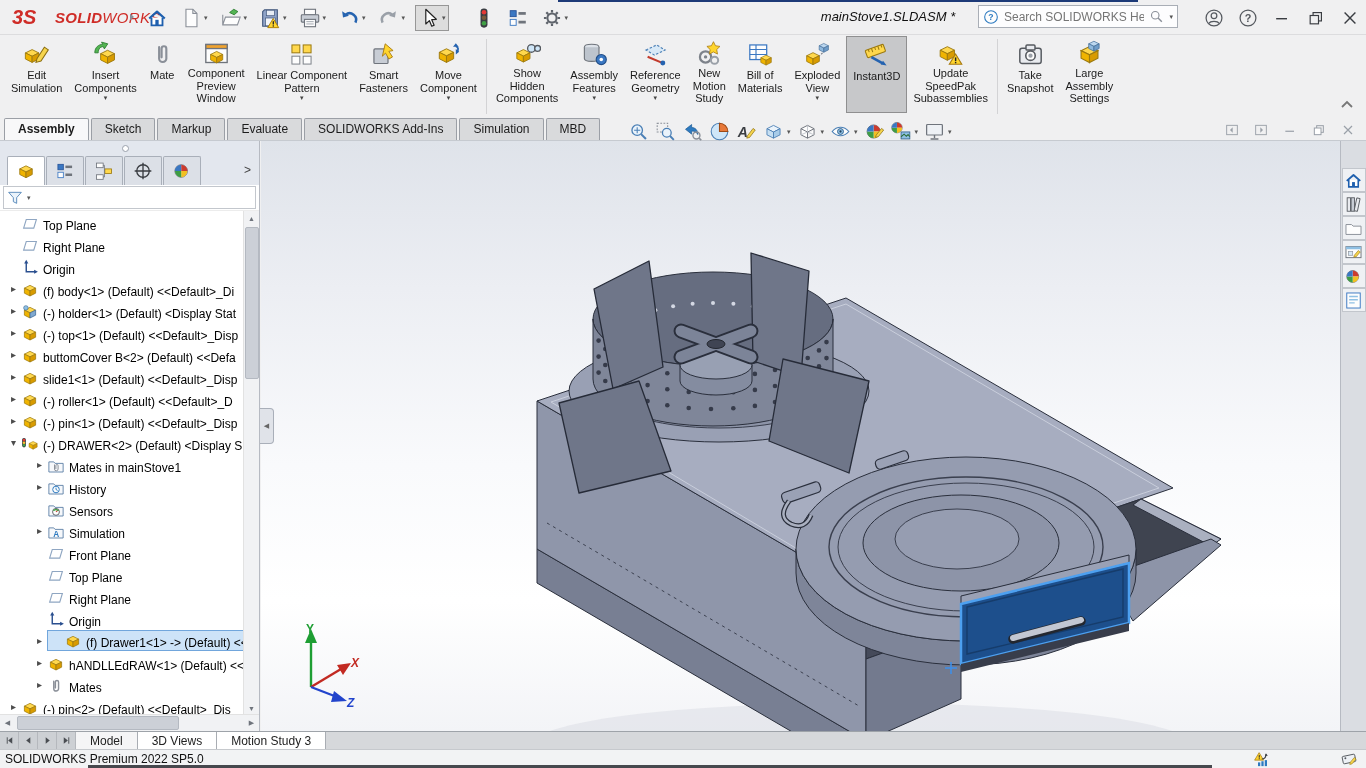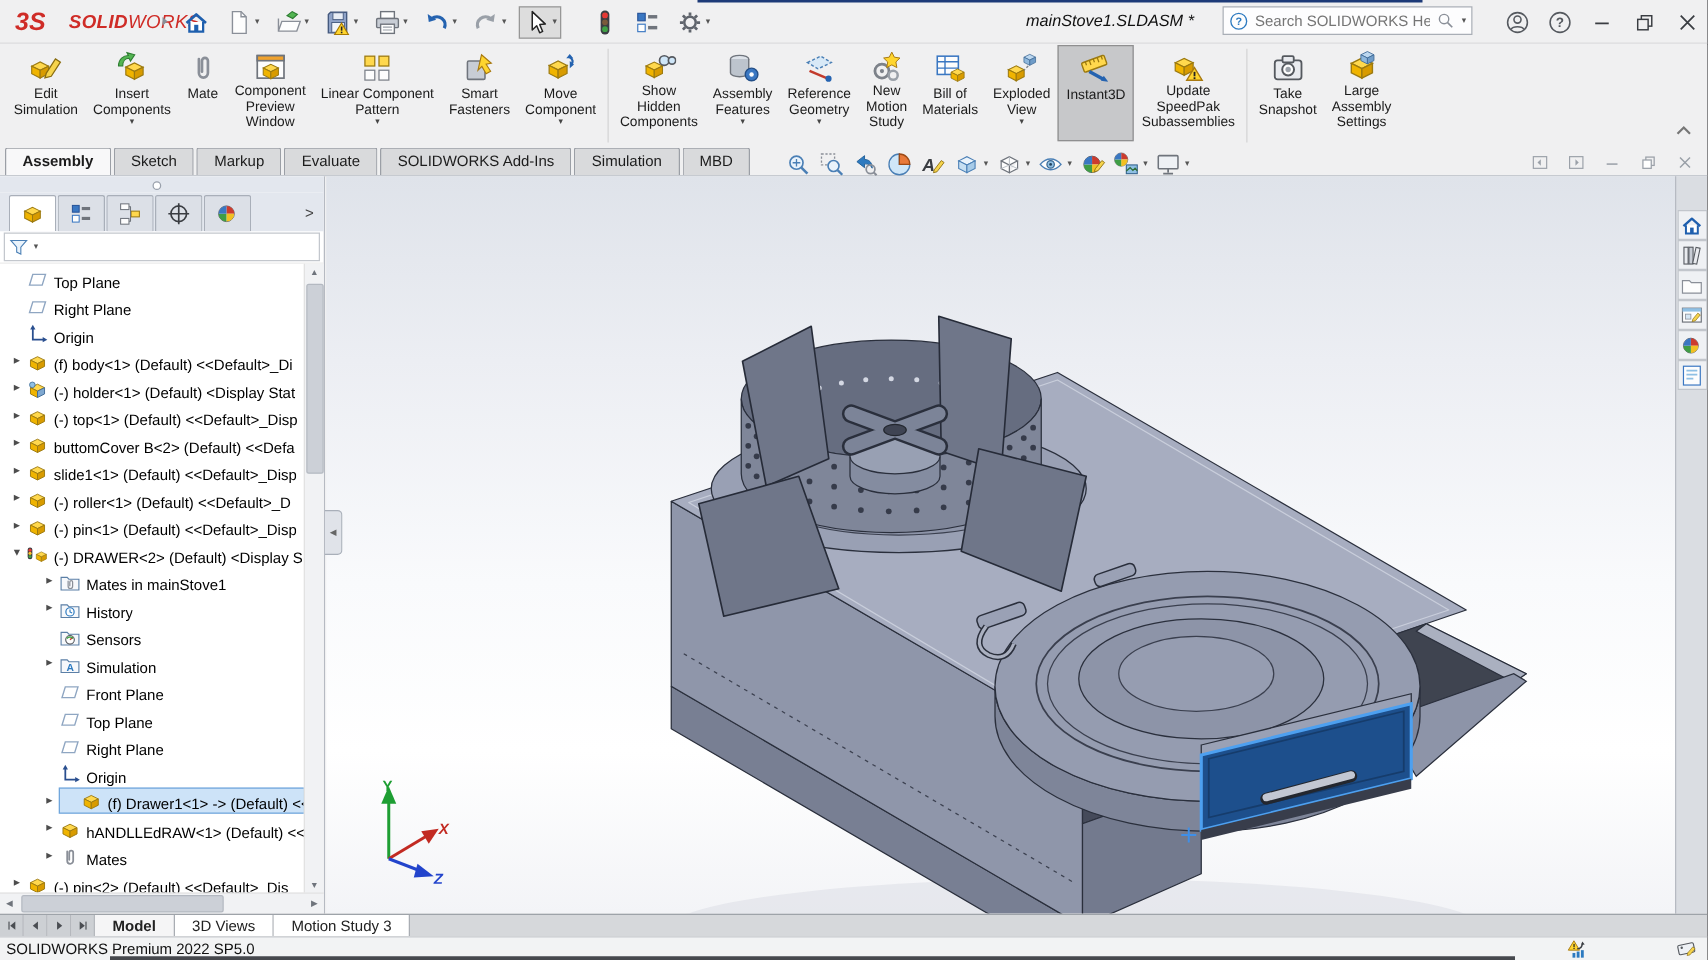--- a/index.html
+++ b/index.html
@@ -77,21 +77,21 @@
 
   
   #tpane{position:absolute;right:0;top:141px;width:26px;height:590px;background:#dadde2;border-left:1px solid #b6bac2;box-sizing:border-box;}
   .tpbtn{width:24px;height:24px;margin:0 auto;background:#eff1f4;border:1px solid #c2c6cc;box-sizing:border-box;display:flex;align-items:center;justify-content:center;}
   .tpbtn:first-child{margin-top:27px;}
 
   
   #bottombar{position:absolute;left:0;top:731px;width:100%;height:18px;background:#d6d8db;border-top:1px solid #9ea3a9;display:flex;align-items:stretch;box-sizing:border-box;}
   .navbtn{width:18px;display:flex;align-items:center;justify-content:center;background:#cdd0d4;border-right:1px solid #b5b8bd;}
   .btab{padding:0 14px;font-size:12px;display:flex;align-items:center;background:#ffffff;border-right:1px solid #a9adb3;color:#222;}
-  .btab.active{background:#f5f5f6;font-weight:bold;}
+  .btab.active{background:#f5f5f6;font-weight:normal;}
   #status{position:absolute;left:0;top:749px;width:100%;height:19px;background:#f2f3f4;border-top:1px solid #c6c9cd;display:flex;align-items:center;padding-left:5px;box-sizing:border-box;font-size:12px;color:#111;}
   .st-perf{position:absolute;right:96px;top:0px;}
   .st-tag{position:absolute;right:8px;top:0px;}
   #sliver{position:absolute;left:88px;top:765px;width:1124px;height:3px;background:#46484d;}
 </style>
 </head>
 <body>
 
 <div class="win">
 

